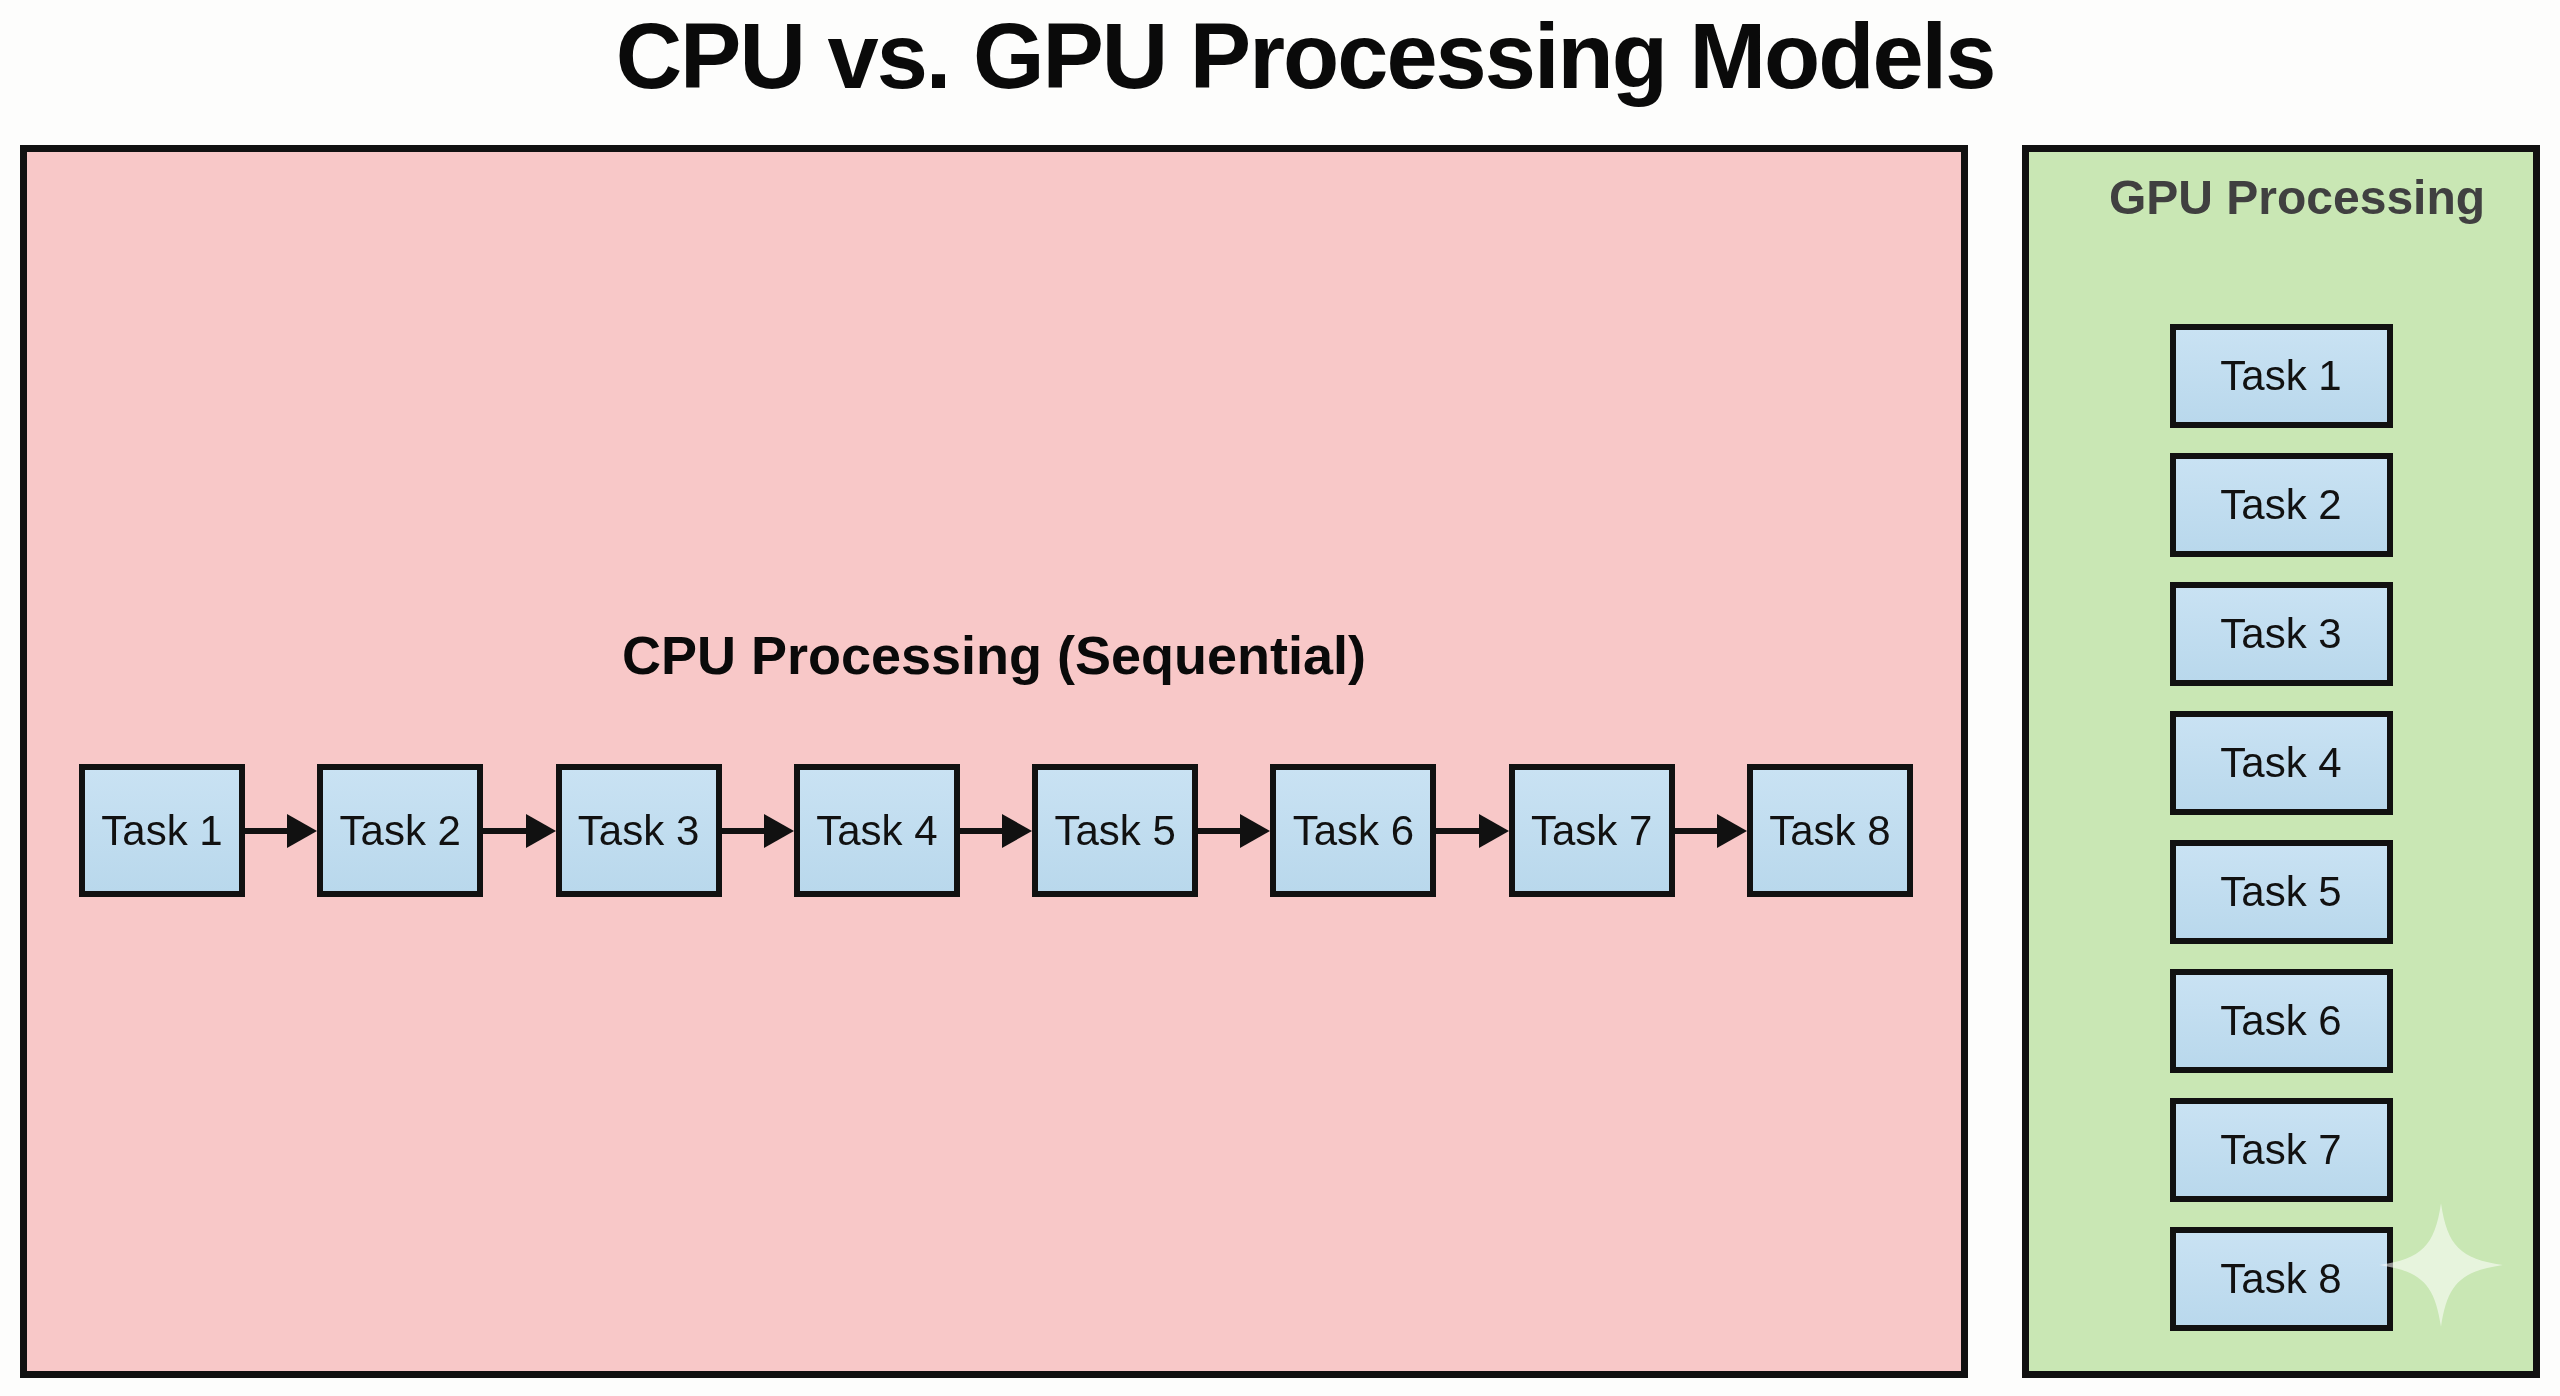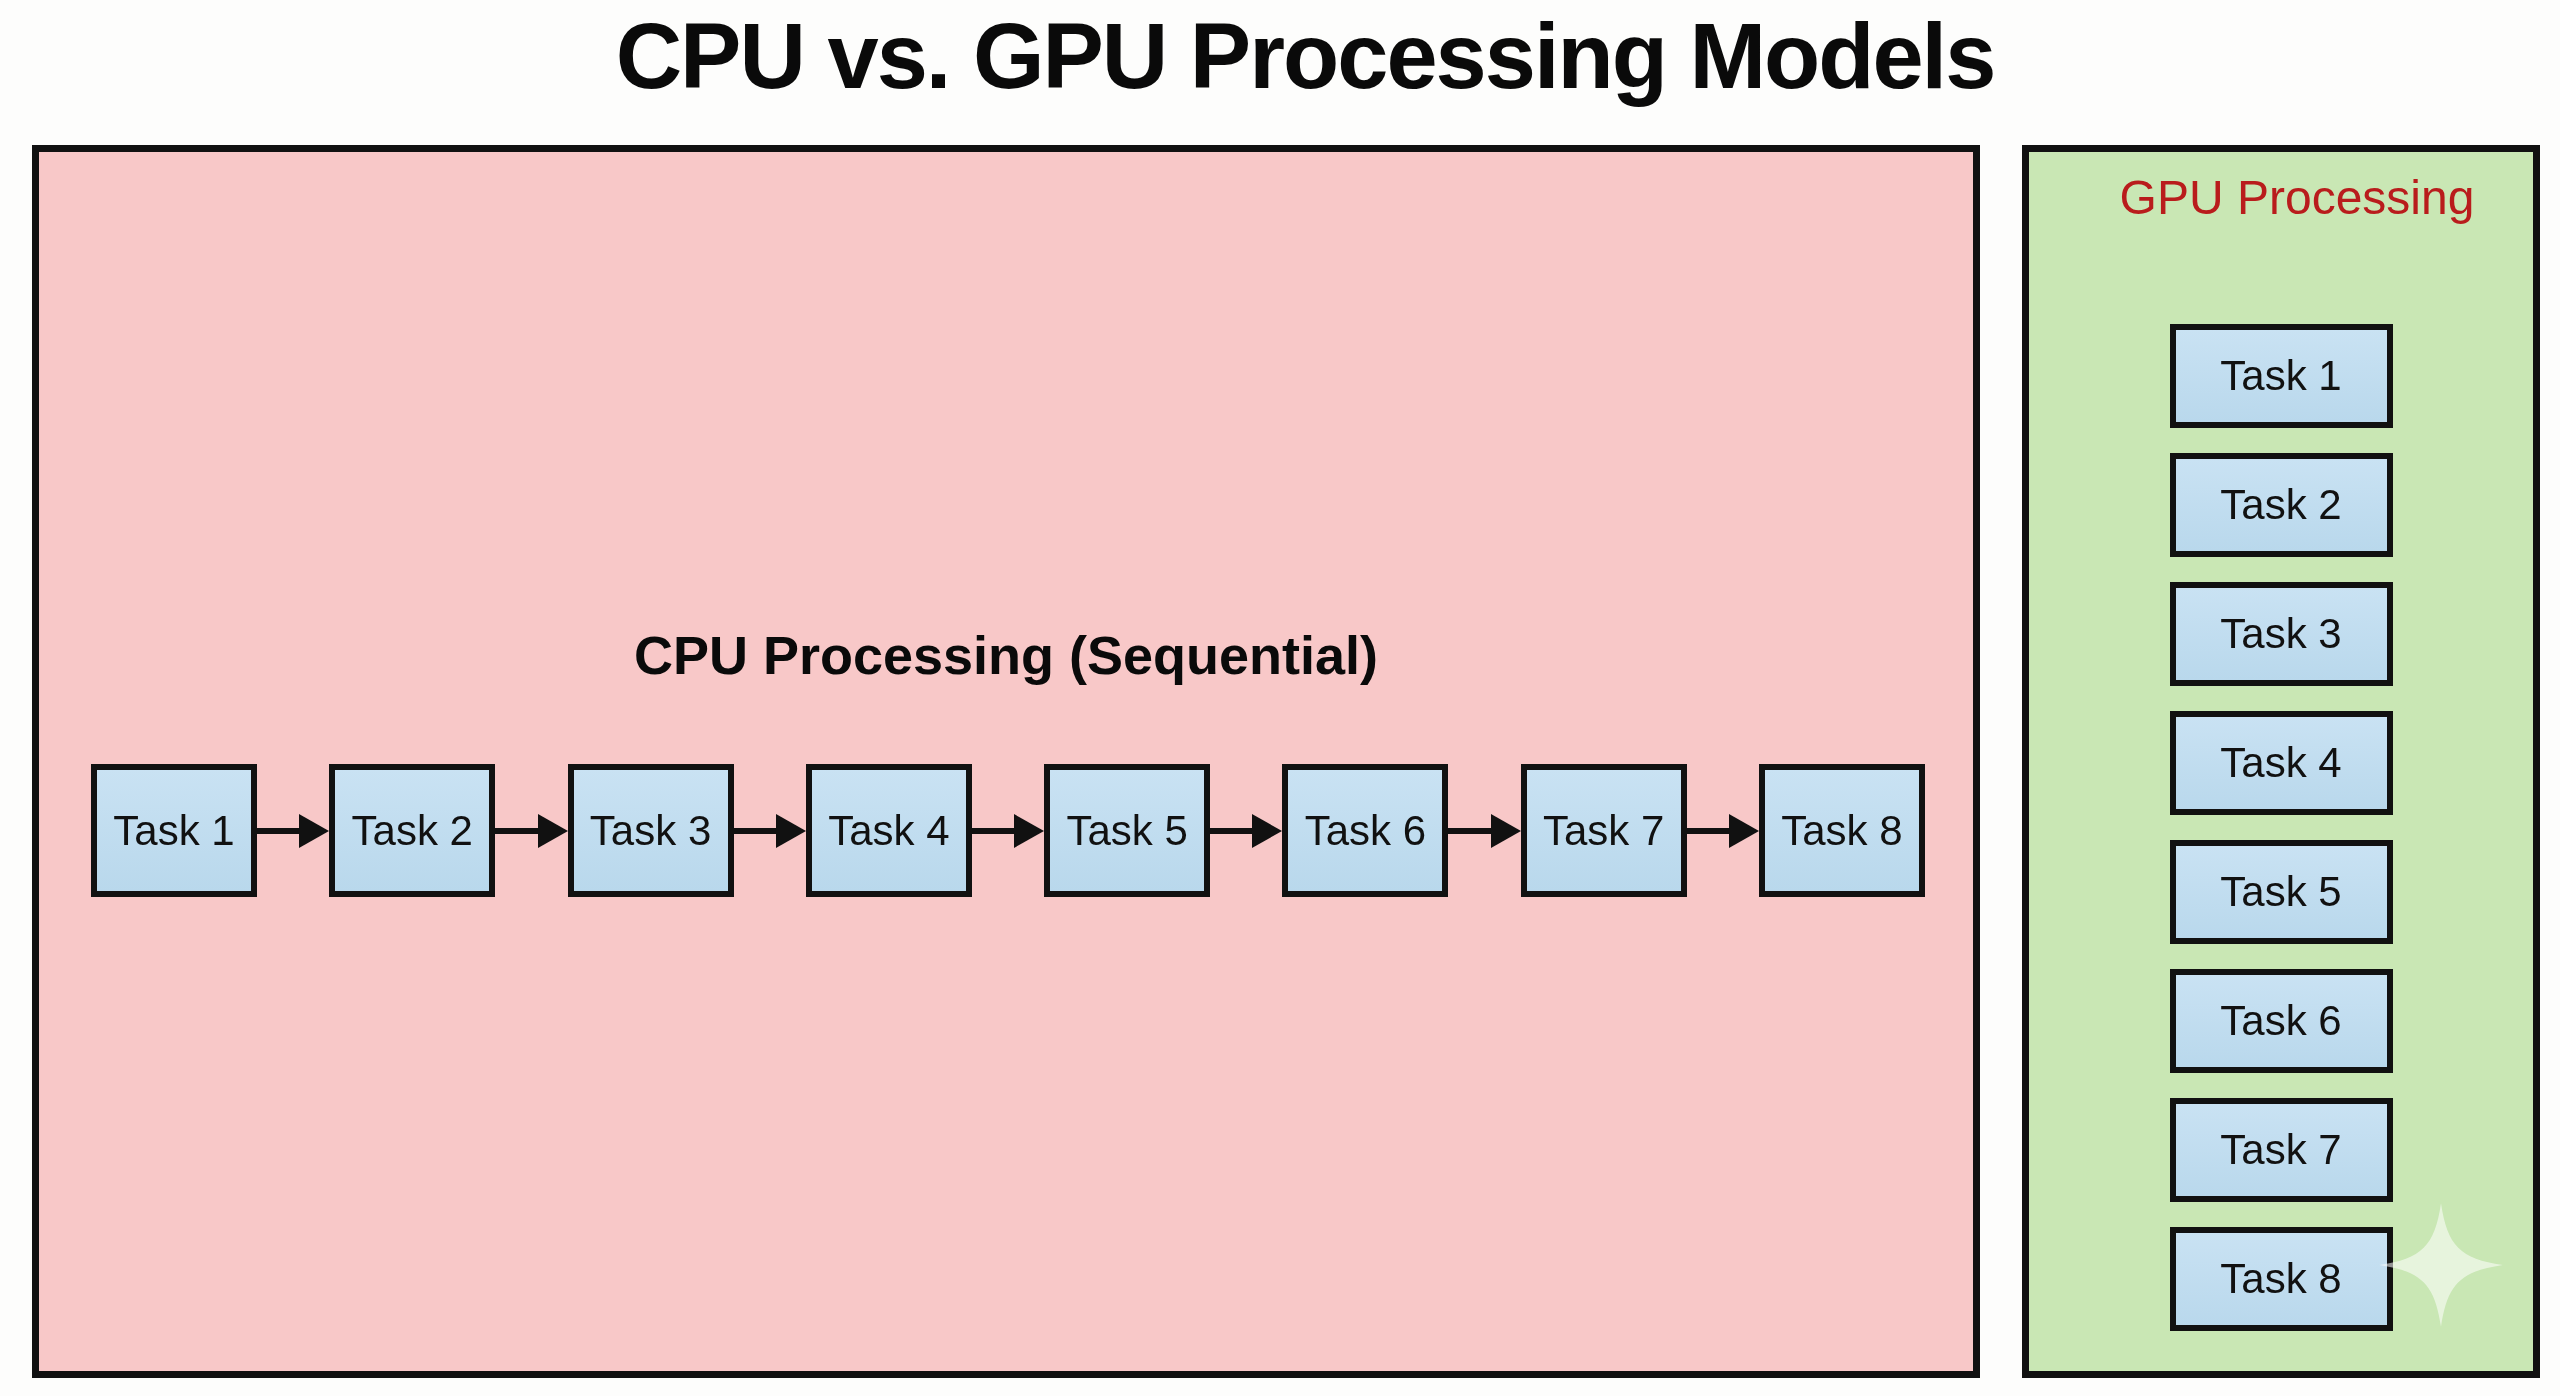--- a/index.html
+++ b/index.html
@@ -23,21 +23,21 @@
     text-align: center;
     font-size: 92px;
     font-weight: bold;
     letter-spacing: -2px;
     color: #0a0a0a;
     margin-left: 25px;
   }
   
   .cpu-panel {
     position: absolute;
-    left: 32px;
+    left: 20px;
     top: 145px;
     width: 1948px;
     height: 1233px;
     background: #f8c8c8;
     border: 7px solid #111111;
   }
   .cpu-label {
     position: absolute;
     top: 472px;
     left: 0;
@@ -98,23 +98,23 @@
     background: #c9e7b4;
     border: 7px solid #111111;
   }
   .gpu-label {
     position: absolute;
     top: 14px;
     left: 0;
     width: 100%;
     text-align: center;
     font-size: 48px;
-    font-weight: normal;
+    font-weight: bold;
     line-height: 1.35;
-    color: #b91c1c;
+    color: #404040;
     padding-left: 32px;
   }
   .gpu-label span { display: block; }
   .gpu-task-col {
     position: absolute;
     top: 172px;
     left: 0;
     width: 100%;
     display: flex;
     flex-direction: column;

